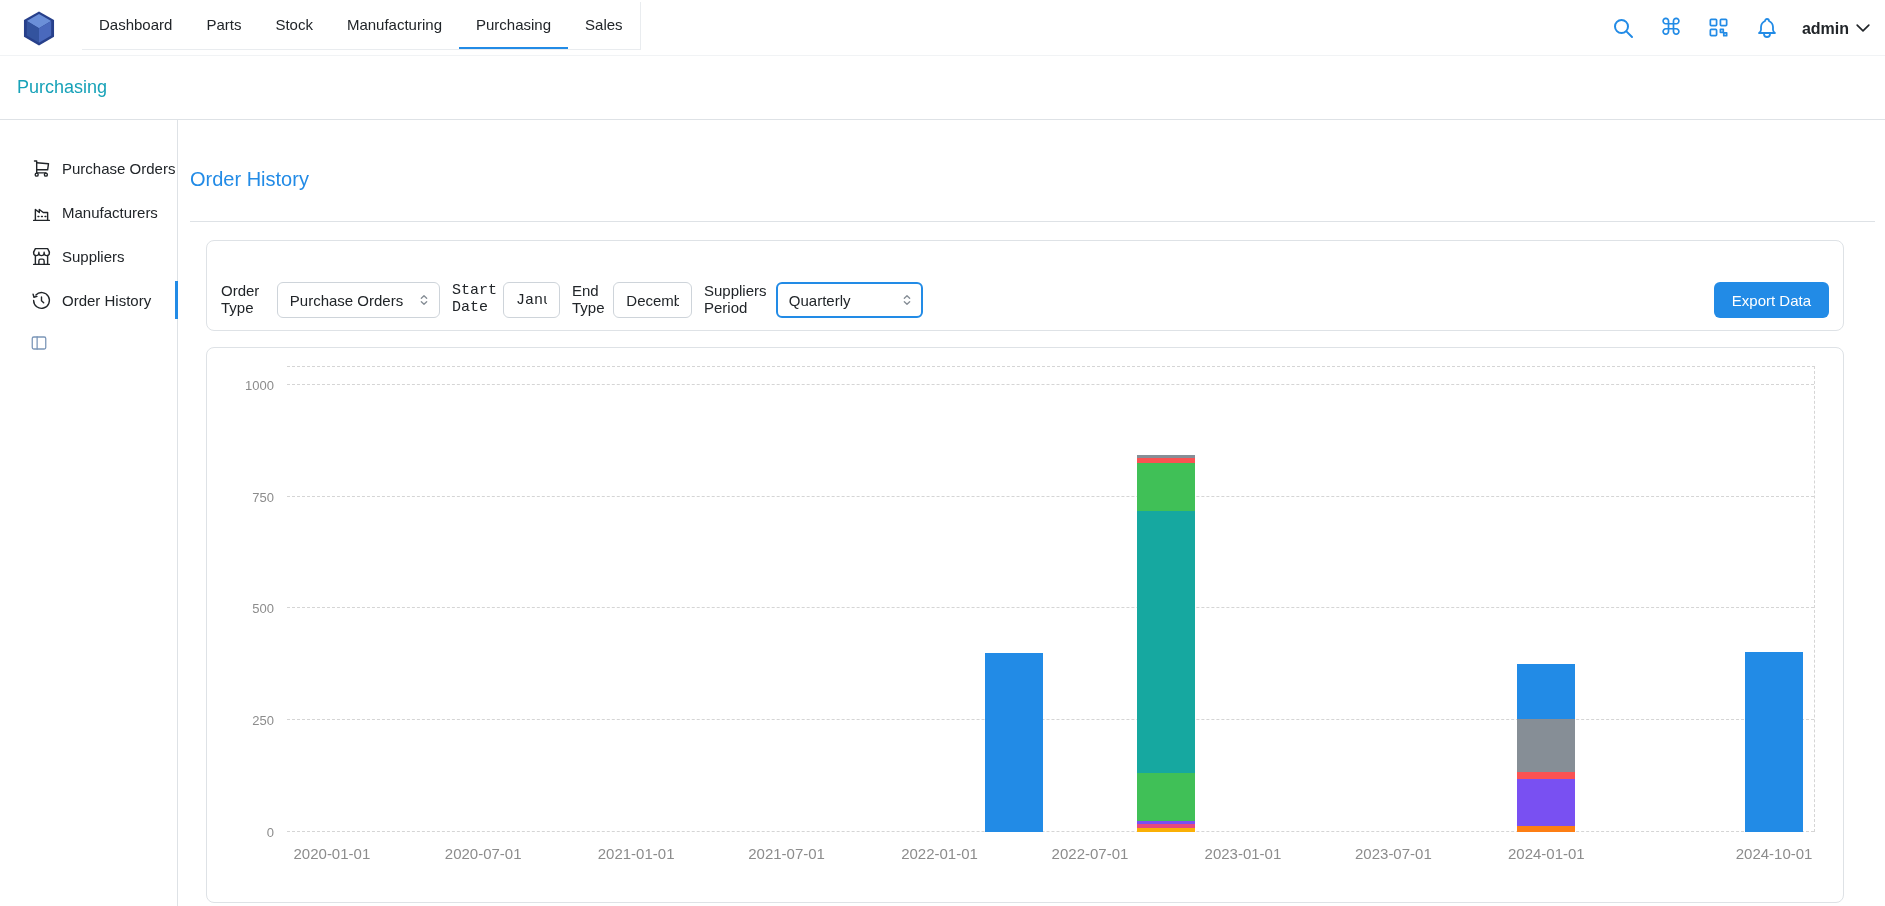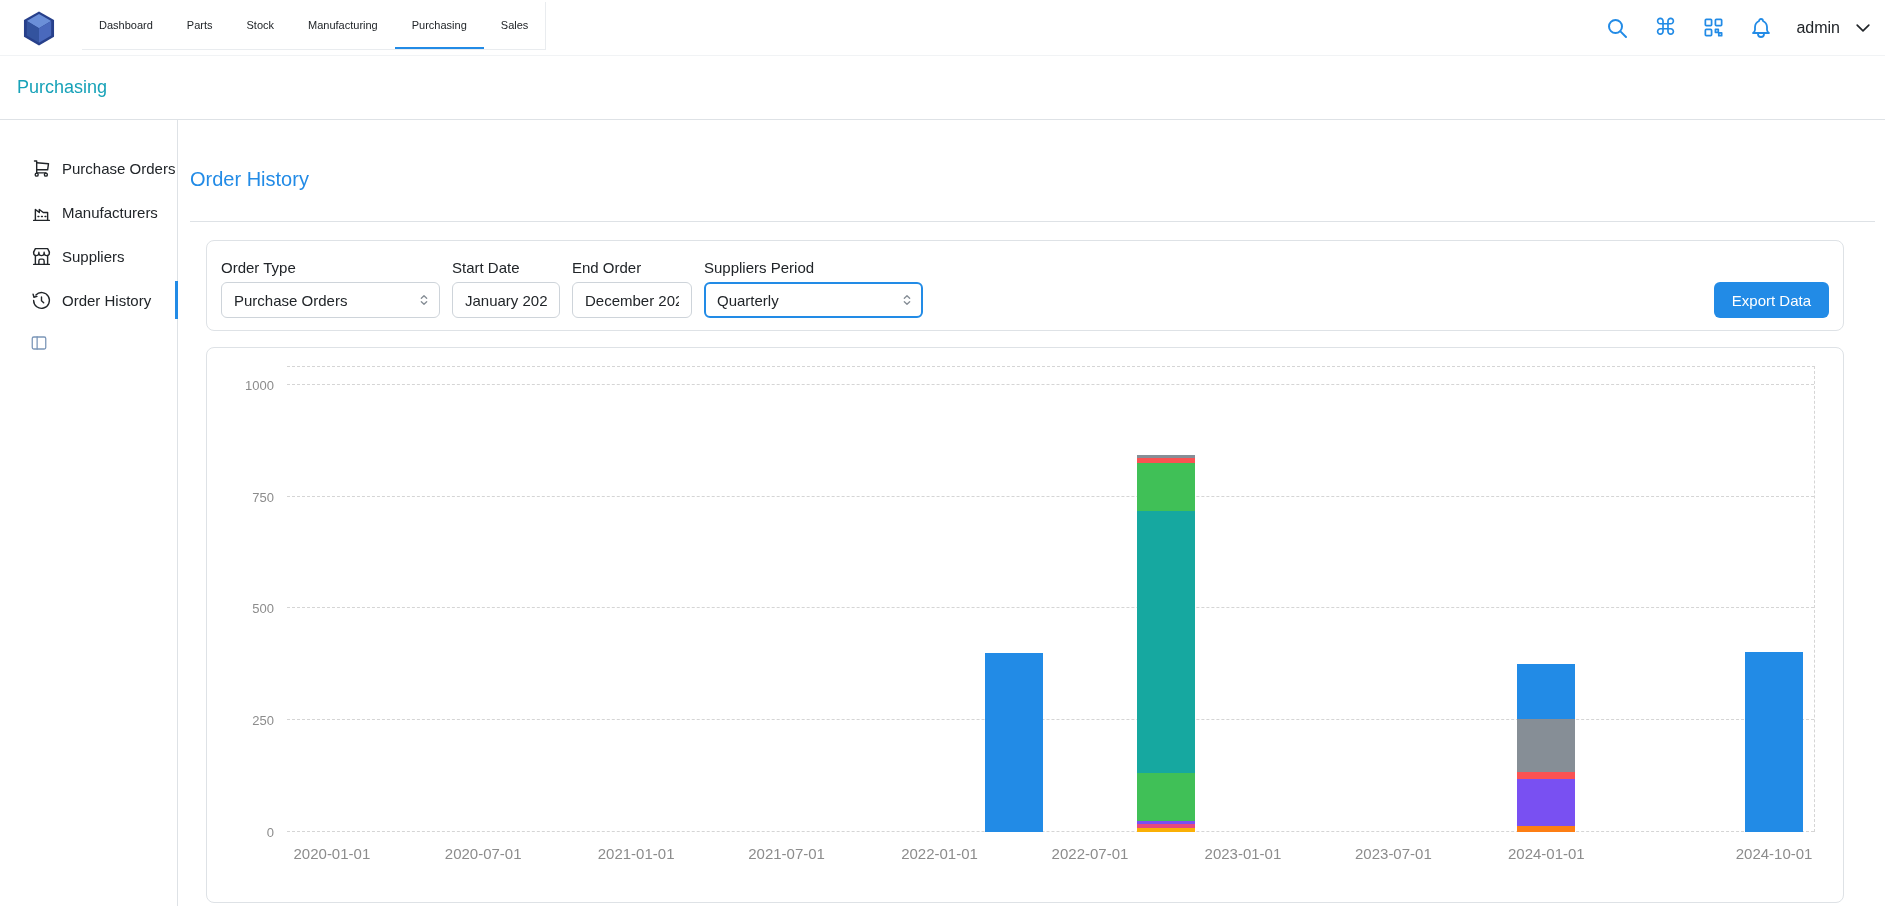--- a/index.html
+++ b/index.html
@@ -7,53 +7,53 @@
     width: 1885px; height: 906px; overflow: hidden;
     background: #fff; color: #212529;
     font-family: "Liberation Sans", sans-serif;
   }
   svg { display: block; }
 
   
   .navbar { height: 56px; display: flex; align-items: center; padding: 0 12px 0 20px; border-bottom: 1px solid #f1f3f5; background: #fff; }
   .logo { width: 38px; height: 38px; margin-right: 24px; cursor: pointer; }
   .tabs { display: flex; height: 48px; align-self: flex-start; margin-top: 2px; border-bottom: 1px solid #e9ecef; border-right: 1px solid #e9ecef; }
-  .tab { display: flex; align-items: center; padding: 0 17px; font-size: 11px; color: #212529; cursor: pointer; border-bottom: 2px solid transparent; white-space: nowrap; }
+  .tab { display: flex; align-items: center; padding: 0 17px; font-size: 15px; color: #212529; cursor: pointer; border-bottom: 2px solid transparent; white-space: nowrap; }
   .tab.active { border-bottom-color: #228be6; }
   .nav-right { margin-left: auto; display: flex; align-items: center; gap: 22px; }
   .nav-icon { width: 26px; height: 26px; display: flex; align-items: center; justify-content: center; cursor: pointer; }
   .cmd-glyph { font-size: 23px; color: #228be6; line-height: 1; }
-  .user-box { display: flex; align-items: center; gap: 13px; cursor: pointer; }
+  .user-box { display: flex; align-items: flex-end; gap: 4px; cursor: pointer; font-weight: bold; }
   .username { font-size: 16px; color: #212529; }
 
   
   .breadcrumb-bar { height: 64px; display: flex; align-items: center; padding-left: 17px; border-bottom: 1px solid #dee2e6; }
   .breadcrumb-link { font-size: 18px; color: #17a2b8; cursor: pointer; }
 
   
   .body { display: flex; height: 786px; }
   .sidebar { width: 178px; border-right: 1px solid #dee2e6; padding-top: 26px; flex-shrink: 0; }
   .side-item { position: relative; display: flex; align-items: center; gap: 10px; height: 44px; padding-left: 31px; font-size: 15px; cursor: pointer; white-space: nowrap; }
   .side-item.active::after { content: ""; position: absolute; right: -1px; top: 3px; bottom: 3px; width: 3px; background: #228be6; }
   .side-toggle { margin: 12px 0 0 30px; cursor: pointer; width: 18px; height: 18px; }
 
   .content { flex: 1; padding: 48px 10px 0 12px; }
   .page-title { font-size: 20px; font-weight: 400; color: #228be6; margin-bottom: 30px; }
   .title-divider { border: 0; border-top: 1px solid #dee2e6; margin-bottom: 18px; }
 
   
   .filter-card { margin: 0 31px 0 16px; height: 91px; border: 1px solid #dee2e6; border-radius: 8px; padding: 12px 14px; display: flex; align-items: flex-end; gap: 12px; }
-  .field { display: flex; flex-direction: column; gap: 6px; }
+  .field { display: flex; gap: 6px; }
   .field-label { font-size: 15px; color: #212529; }
   .tinput { height: 36px; border: 1px solid #ced4da; border-radius: 6px; background: #fff; font-size: 15px; color: #212529; padding: 0 12px; font-family: inherit; width: 100%; outline: none; }
   .tinput.focused { border: 2px solid #228be6; padding: 0 11px; }
   .select-wrap { position: relative; }
   .select-wrap .tinput { padding-right: 32px; }
   .selector-icon { position: absolute; right: 8px; top: 50%; transform: translateY(-50%); pointer-events: none; }
-  .w-lg { width: 219px; } .w-sm { width: 108px; } .w-md { width: 120px; }
+  .w-lg { width: 219px; } .w-sm { width: 108px; font-family: Liberation Mono, monospace; } .w-md { width: 120px; }
   .export-btn { margin-left: auto; height: 36px; padding: 0 18px; background: #228be6; border: none; border-radius: 6px; color: #fff; font-size: 15px; font-weight: 500; font-family: inherit; cursor: pointer; }
 
   
   .chart-card { margin: 16px 31px 0 16px; height: 556px; border: 1px solid #dee2e6; border-radius: 8px; position: relative; }
   .plot { position: absolute; left: 80px; right: 28px; top: 18px; bottom: 70px; border-top: 1px dashed #d5d5d5; border-right: 1px dashed #d5d5d5; }
   .gridline { position: absolute; left: 0; right: 0; height: 0; border-top: 1px dashed #d5d5d5; }
   .ytick { position: absolute; right: calc(100% + 13px); transform: translateY(50%); font-size: 13px; color: #8c8c8c; text-align: center; }
   .xtick { position: absolute; top: calc(100% + 13px); transform: translateX(-50%); font-size: 15px; color: #8c8c8c; white-space: nowrap; }
   .bar-seg { position: absolute; width: 58px; transform: translateX(-29px); cursor: pointer; }
 </style>
@@ -183,21 +183,21 @@
           </svg>
         </div>
       </div>
 
       <div class="field w-sm">
         <span class="field-label">Start Date</span>
         <input class="tinput" value="January 2020" style="">
       </div>
 
       <div class="field w-md">
-        <span class="field-label">End Order</span>
+        <span class="field-label">End Type</span>
         <input class="tinput" value="December 2024" style="">
       </div>
 
       <div class="field w-lg">
         <span class="field-label">Suppliers Period</span>
         <div class="select-wrap">
           <input class="tinput focused" readonly="" value="Quarterly" style="">
           <svg class="selector-icon" viewBox="0 0 24 24" width="16" height="16" fill="none" stroke="#868e96" stroke-width="2" stroke-linecap="round" stroke-linejoin="round">
             <path d="M8 9.5 12 5.5 16 9.5"></path>
               <path d="M8 14.5 12 18.5 16 14.5"></path>

